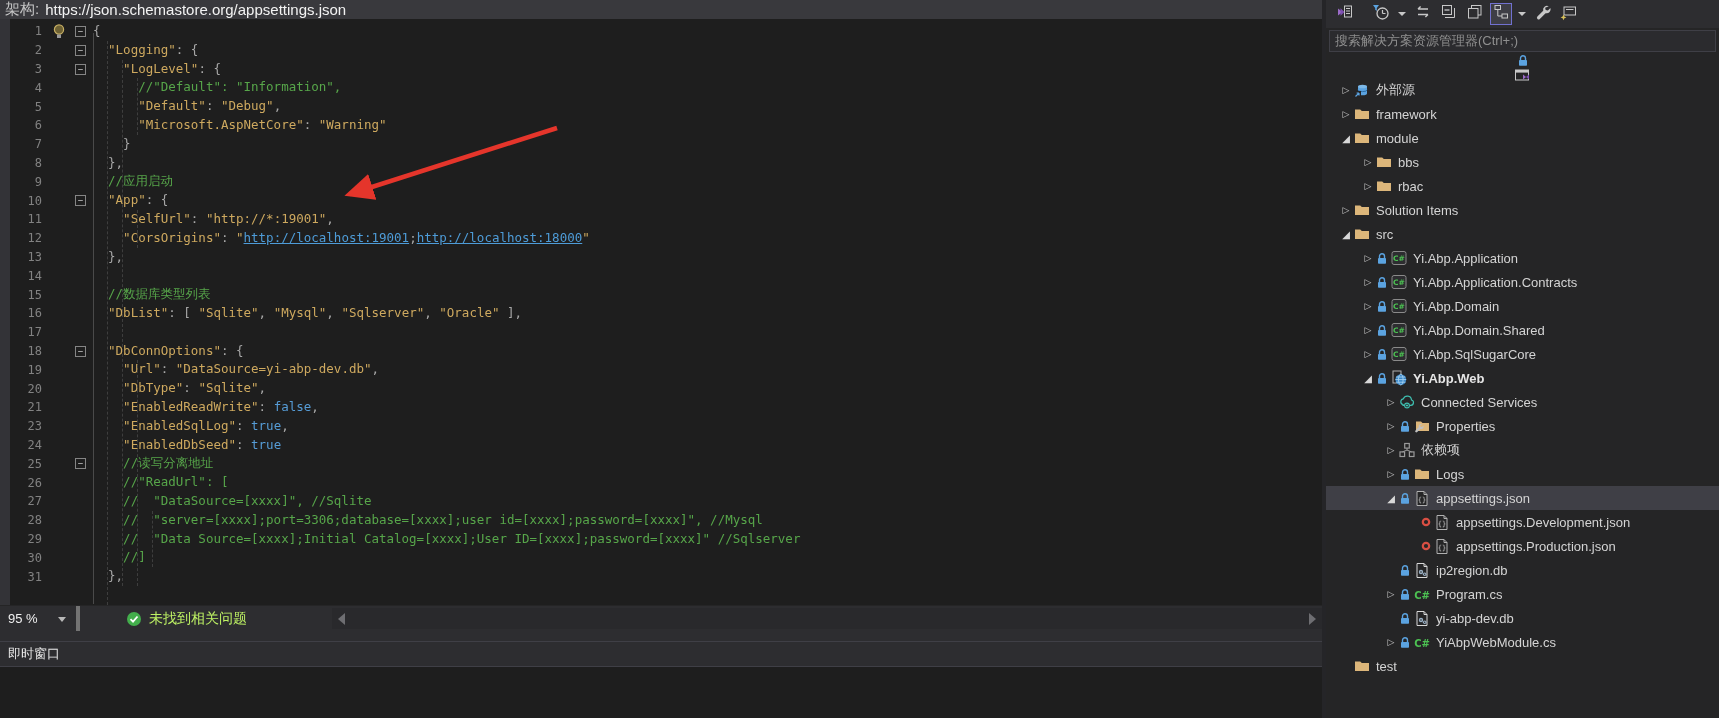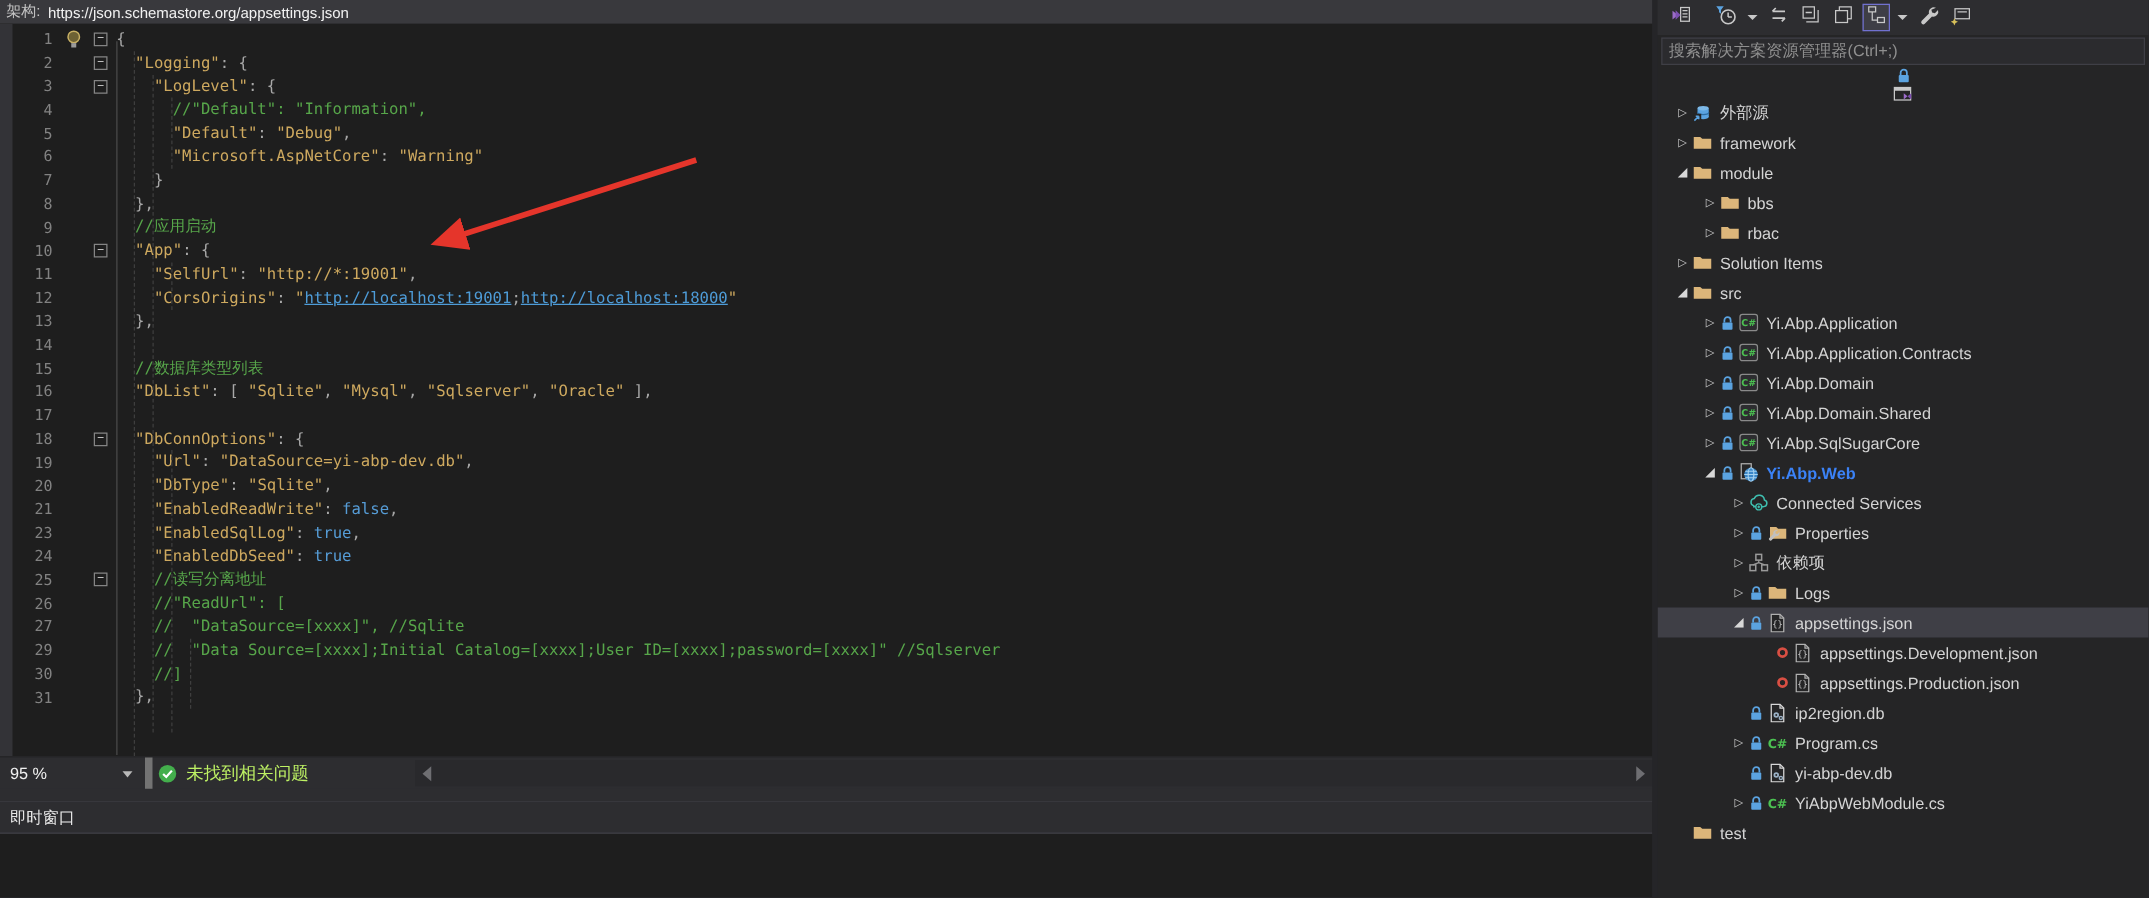--- a/index.html
+++ b/index.html
@@ -3,21 +3,21 @@
 <meta charset="utf-8">
 <style>
   * { margin:0; padding:0; box-sizing:border-box; }
   html,body { width:1719px; height:718px; overflow:hidden; background:#2d2d30;
     font-family:"Liberation Sans","DejaVu Sans",sans-serif; }
   #stage { position:relative; width:1719px; height:718px; }
 
   
   #editor-pane { position:absolute; left:0; top:0; width:1322px; height:718px; background:#2d2d30; }
   #schema-bar { position:absolute; left:0; top:0; width:100%; height:19px; background:#39393d;
-    display:flex; align-items:center; font-size:12px; }
+    display:flex; align-items:center; font-size:15px; }
   #schema-label { color:#c5c5c5; padding:0 6px 0 5px; white-space:nowrap; }
   #schema-url { color:#f2f2f2; flex:1; white-space:nowrap; overflow:hidden; }
 
   #code-area { position:absolute; left:0; top:19px; width:1322px; height:586px; background:#1e1e1e; overflow:hidden; }
   #margin-strip { position:absolute; left:0; top:0; width:10px; height:100%; background:#333337; }
   #lines { position:absolute; left:0; top:3px; width:100%; }
   .code-line { display:flex; height:18.8px; align-items:center; }
   .ln { width:48px; text-align:right; padding-right:6px; color:#828282;
     font-family:"DejaVu Sans Mono",monospace; font-size:12px; flex:0 0 auto; }
   .bulb-col { width:24px; flex:0 0 auto; height:100%; position:relative; }
@@ -31,22 +31,22 @@
   .seg-s { color:#cea95f; }
   .seg-c { color:#57a64a; }
   .seg-b { color:#569cd6; }
   .seg-l { color:#4e9cd8; text-decoration:underline; }
   .iguide { position:absolute; width:0; border-left:1px dashed #3e3e3e; }
   #fold-line { position:absolute; left:93px; top:14px; height:571px; width:0; border-left:1px solid #4a4a4a; }
 
   
   #editor-statusbar { position:absolute; left:0; top:605px; width:1322px; height:26px;
     background:#2d2d30; border-top:1px solid #252526; }
-  #zoom-control { position:absolute; left:0; top:0; width:122px; height:100%;
-    border-right:6px solid #737373; color:#f0f0f0; font-size:13px;
+  #zoom-control { position:absolute; left:0; top:0; width:80px; height:100%;
+    border-right:4px solid #737373; color:#f0f0f0; font-size:13px;
     display:flex; align-items:center; padding-left:8px; }
   #zoom-caret { position:absolute; right:10px; top:11px; width:0; height:0;
     border-left:4px solid transparent; border-right:4px solid transparent; border-top:5px solid #b8b8b8; }
   #health-indicator { position:absolute; left:126px; top:0; height:100%; display:flex; align-items:center; gap:7px; }
   #health-text { color:#bef264; font-size:14px; }
   #hscrollbar { position:absolute; left:332px; right:0; top:2px; bottom:2px; background:#29292c; }
   .sb-arrow { position:absolute; top:5px; width:0; height:0;
     border-top:6px solid transparent; border-bottom:6px solid transparent; }
   #sb-left { left:6px; border-right:7px solid #6e6e72; }
   #sb-right { right:6px; border-left:7px solid #6e6e72; }
@@ -71,21 +71,21 @@
     display:flex; align-items:center; }
   #se-search-text { color:#8f8f8f; font-size:13px; padding-left:5px; white-space:nowrap; overflow:hidden; }
   #se-tree { position:absolute; left:0; top:54px; right:0; bottom:0; overflow:hidden; }
   .trow { height:24px; display:flex; align-items:center; color:#d4d4d4; font-size:13px; white-space:nowrap; }
   .trow.sel { background:#3f3f46; }
   .trow .exp { width:16px; flex:0 0 auto; text-align:center; color:#c8c8c8; font-size:9px; }
   .trow .exp.open { font-size:10px; color:#d8d8d8; }
   .ticon { flex:0 0 auto; margin-right:6px; display:flex; align-items:center; }
   .lockicon { flex:0 0 auto; margin-right:3px; display:flex; align-items:center; }
   .tlabel { overflow:hidden; }
-  .tlabel.bold { font-weight:bold; color:#3b82f6; }
+  .tlabel.bold { font-weight:bold; color:#e5e5e5; }
 
   
   #arrow-overlay { position:absolute; left:0; top:0; pointer-events:none; }
 </style>
 </head>
 <body>
 
 <div id="stage">
 
   <div id="editor-pane">
@@ -264,20 +264,26 @@
             <span class="ln">26</span>
             <span class="bulb-col"></span>
             <span class="fold-col"></span>
             <span class="code"><span class="seg-p">    </span><span class="seg-c">//"ReadUrl": [</span></span>
           </div>
           <div class="code-line">
             <span class="ln">27</span>
             <span class="bulb-col"></span>
             <span class="fold-col"></span>
             <span class="code"><span class="seg-p">    </span><span class="seg-c">//  "DataSource=[xxxx]", //Sqlite</span></span>
+          </div>
+          <div class="code-line">
+            <span class="ln">28</span>
+            <span class="bulb-col"></span>
+            <span class="fold-col"></span>
+            <span class="code"><span class="seg-p">    </span><span class="seg-c">//  "server=[xxxx];port=3306;database=[xxxx];user id=[xxxx];password=[xxxx]", //Mysql</span></span>
           </div>
           <div class="code-line">
             <span class="ln">29</span>
             <span class="bulb-col"></span>
             <span class="fold-col"></span>
             <span class="code"><span class="seg-p">    </span><span class="seg-c">//  "Data Source=[xxxx];Initial Catalog=[xxxx];User ID=[xxxx];password=[xxxx]" //Sqlserver</span></span>
           </div>
           <div class="code-line">
             <span class="ln">30</span>
             <span class="bulb-col"></span>

